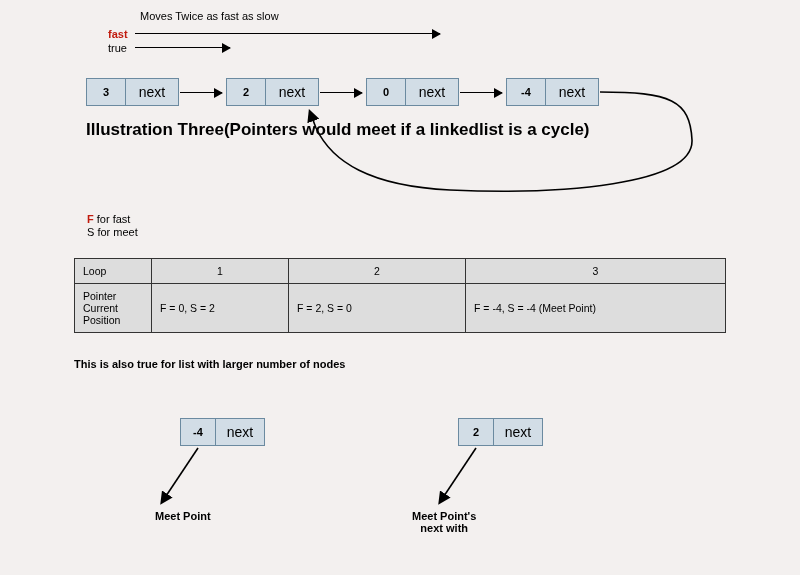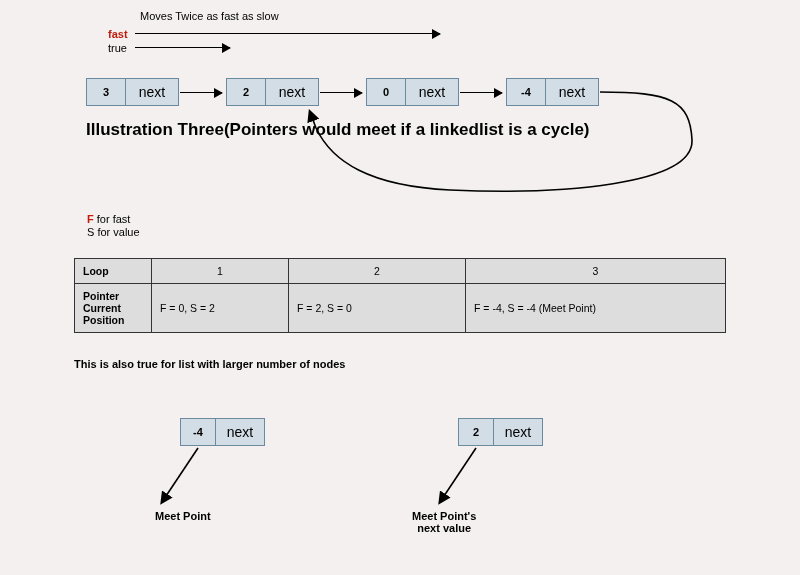--- a/index.html
+++ b/index.html
@@ -76,21 +76,21 @@
     font-size: 10.5px;
   }
   .tbl td, .tbl th {
     border: 1px solid #333;
     padding: 6px 8px;
     text-align: left;
     vertical-align: middle;
   }
   .tbl .rowlbl {
     width: 60px;
-    font-weight: 700;
+    font-weight: 400;
     line-height: 1.15;
   }
   .tbl td.center { text-align: center; }
 
   svg.overlay {
     position: absolute;
     left: 0; top: 0;
     width: 800px;
     height: 575px;
     pointer-events: none;
@@ -142,21 +142,21 @@
     <path d="M600,92
              C 670,92 690,100 692,140
              C 694,185 560,195 450,190
              C 370,186 332,162 316,128
              L 310,112" fill="none" stroke="#000" stroke-width="1.6" marker-end="url(#ah)"></path>
   </svg>
 
   <div class="label" style="left:87px; top:213px;">
     <span class="red bold">F</span><span> for fast</span>
   </div>
-  <div class="label" style="left:87px; top:226px;">S for value</div>
+  <div class="label" style="left:87px; top:226px;">S for meet</div>
 
   <table class="tbl" style="left:74px; top:258px; width:652px;">
     <tbody>
         <tr>
       <td class="rowlbl">Loop</td>
       <td class="center" style="width:120px;">1</td>
       <td class="center" style="width:160px;">2</td>
       <td class="center">3</td>
     </tr>
     <tr>
@@ -187,16 +187,16 @@
         <path d="M0,0 L8,4 L0,8 Z" fill="#000"></path>
       </marker>
     </defs>
     <line x1="198" y1="448" x2="162" y2="502" stroke="#000" stroke-width="1.6" marker-end="url(#ah2)"></line>
     <line x1="476" y1="448" x2="440" y2="502" stroke="#000" stroke-width="1.6" marker-end="url(#ah2)"></line>
   </svg>
 
   <div class="label bold" style="left:124px; top:510px;padding-left:31px;">Meet Point</div>
   <div class="label bold" style="left:412px; top:510px; text-align:center;">
     <span>Meet Point's</span><br>
-    <span>next value</span>
+    <span>next with</span>
   </div>
 
 </div>
 
 </body></html>

